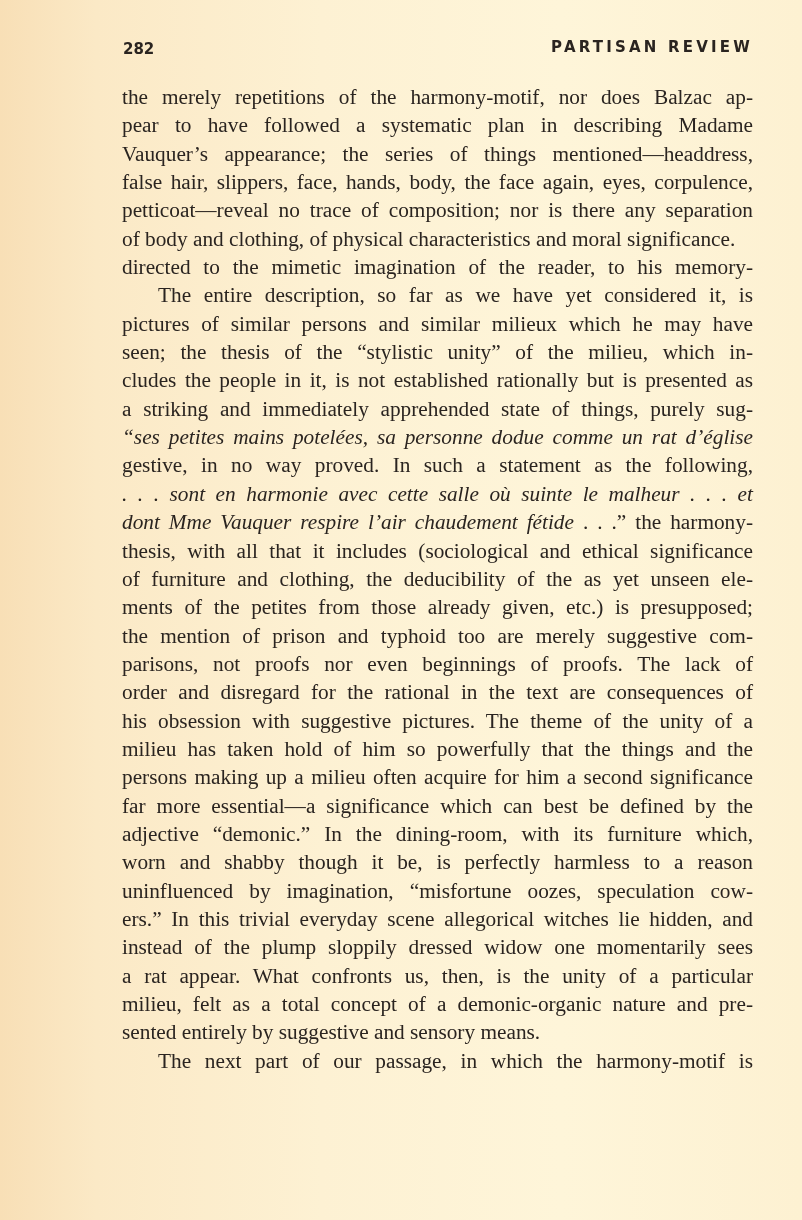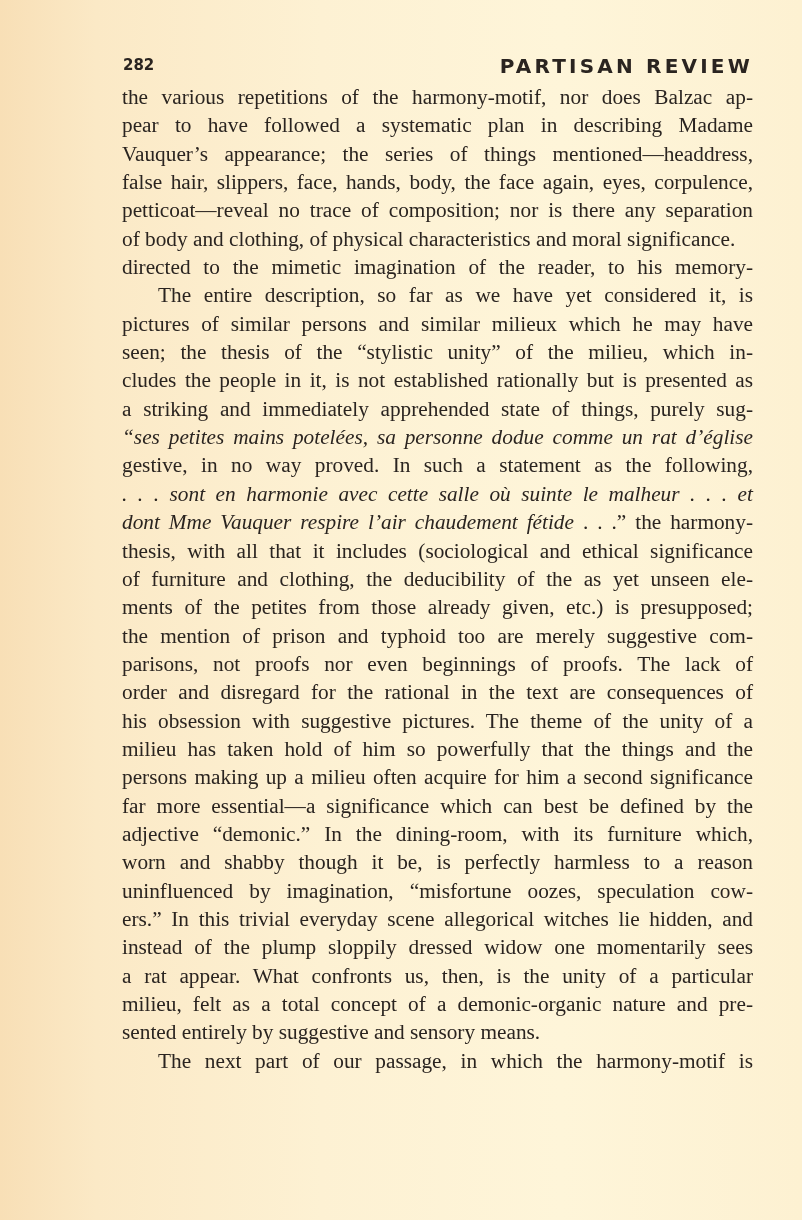--- a/index.html
+++ b/index.html
@@ -4,46 +4,46 @@
 <style>
   html, body { margin: 0; padding: 0; }
   body {
     width: 802px; height: 1220px; overflow: hidden;
     background: linear-gradient(90deg, #f8dfb6 0%, #fbe9c6 12%, #fdf1d3 40%, #fef5d9 70%, #fdf1d2 100%);
     position: relative;
     font-family: "Liberation Serif", "DejaVu Serif", serif;
     color: #2a2420;
   }
   .page-header {
-    position: absolute; top: 52px; left: 123px; width: 630px; height: 26px;
+    position: absolute; top: 36px; left: 123px; width: 630px; height: 26px;
     font-family: "DejaVu Sans", "Liberation Sans", sans-serif;
     font-weight: bold;
   }
   .page-number { position: absolute; left: 0; top: 4px; font-size: 15px; letter-spacing: 0px; }
-  .running-head { position: absolute; right: 0; top: 2px; font-size: 20px; letter-spacing: 3.2px; text-align: right; }
+  .running-head { position: absolute; right: 0; top: 2px; font-size: 15px; letter-spacing: 3.2px; text-align: right; }
   .body-text {
     position: absolute; top: 83px; left: 122px; width: 631px;
     font-size: 21.3px; line-height: 28.35px;
     text-align: justify;
   }
   .line { display: block; text-align: justify; text-align-last: justify; white-space: nowrap; height: 28.35px; }
   .line.last { text-align-last: left; }
   .line.indent { padding-left: 36px; }
   .fr { font-style: italic; }
 </style>
 </head>
 <body>
 
 <div class="page-header">
   <span class="page-number">282</span>
   <span class="running-head">PARTISAN REVIEW</span>
 </div>
 
 <div class="body-text">
-  <span class="line">the various repetitions of the harmony-motif, nor does Balzac ap-</span>
+  <span class="line">the merely repetitions of the harmony-motif, nor does Balzac ap-</span>
   <span class="line">pear to have followed a systematic plan in describing Madame</span>
   <span class="line">Vauquer’s appearance; the series of things mentioned—headdress,</span>
   <span class="line">false hair, slippers, face, hands, body, the face again, eyes, corpulence,</span>
   <span class="line">petticoat—reveal no trace of composition; nor is there any separation</span>
   <span class="line last">of body and clothing, of physical characteristics and moral significance.</span>
   <span class="line">directed to the mimetic imagination of the reader, to his memory-</span>
   <span class="line indent">The entire description, so far as we have yet considered it, is</span>
   <span class="line">pictures of similar persons and similar milieux which he may have</span>
   <span class="line">seen; the thesis of the “stylistic unity” of the milieu, which in-</span>
   <span class="line">cludes the people in it, is not established rationally but is presented as</span>

